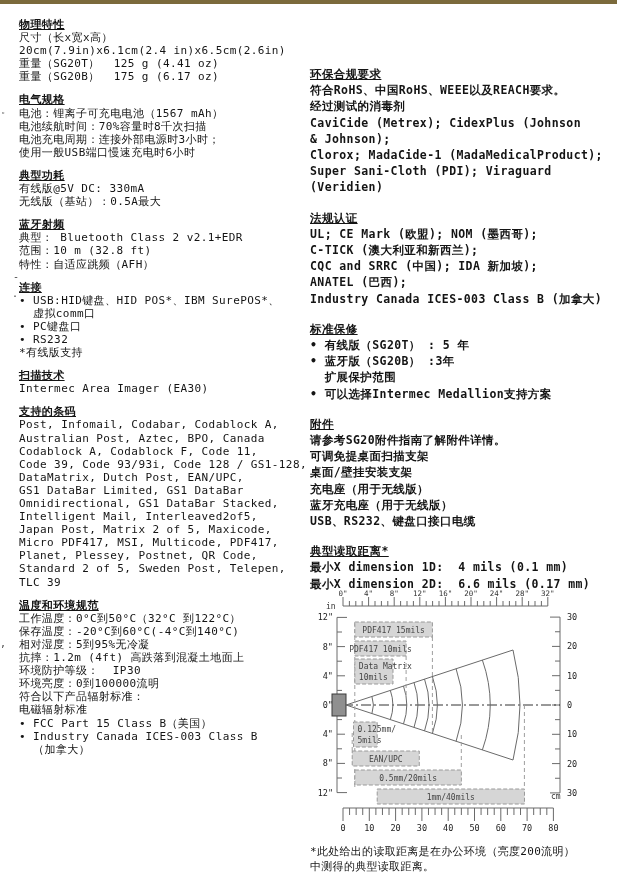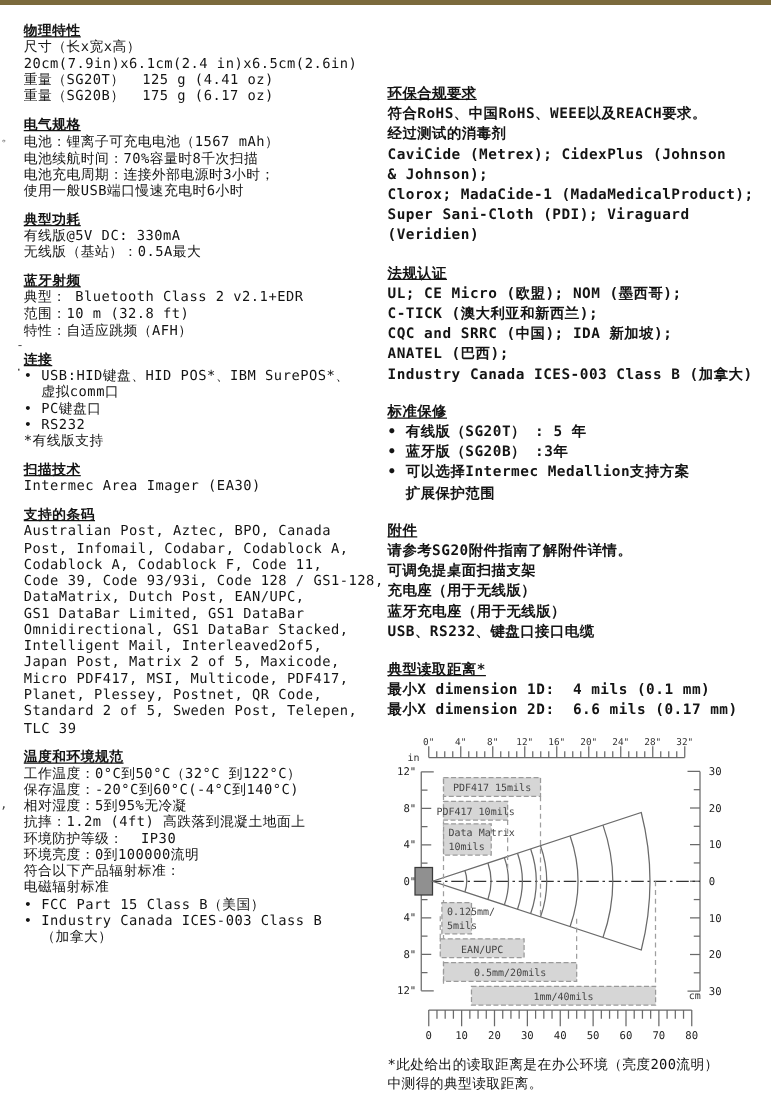--- a/index.html
+++ b/index.html
@@ -67,22 +67,22 @@
         <div class="line">• PC键盘口</div>
         <div class="line">• RS232</div>
         <div class="line">*有线版支持</div>
       </div>
       <div class="section">
         <div class="heading line">扫描技术</div>
         <div class="line">Intermec Area Imager (EA30)</div>
       </div>
       <div class="section">
         <div class="heading line">支持的条码</div>
+        <div class="line">Post, Infomail, Codabar, Codablock A,</div>
         <div class="line">Australian Post, Aztec, BPO, Canada</div>
-        <div class="line">Post, Infomail, Codabar, Codablock A,</div>
         <div class="line">Codablock A, Codablock F, Code 11,</div>
         <div class="line">Code 39, Code 93/93i, Code 128 / GS1-128,</div>
         <div class="line">DataMatrix, Dutch Post, EAN/UPC,</div>
         <div class="line">GS1 DataBar Limited, GS1 DataBar</div>
         <div class="line">Omnidirectional, GS1 DataBar Stacked,</div>
         <div class="line">Intelligent Mail, Interleaved2of5,</div>
         <div class="line">Japan Post, Matrix 2 of 5, Maxicode,</div>
         <div class="line">Micro PDF417, MSI, Multicode, PDF417,</div>
         <div class="line">Planet, Plessey, Postnet, QR Code,</div>
         <div class="line">Standard 2 of 5, Sweden Post, Telepen,</div>
@@ -109,37 +109,38 @@
         <div class="line">符合RoHS、中国RoHS、WEEE以及REACH要求。</div>
         <div class="line">经过测试的消毒剂</div>
         <div class="line">CaviCide (Metrex); CidexPlus (Johnson</div>
         <div class="line">&amp; Johnson);</div>
         <div class="line">Clorox; MadaCide-1 (MadaMedicalProduct);</div>
         <div class="line">Super Sani-Cloth (PDI); Viraguard</div>
         <div class="line">(Veridien)</div>
       </div>
       <div class="section">
         <div class="heading line">法规认证</div>
-        <div class="line">UL; CE Micro (欧盟); NOM (墨西哥);</div>
+        <div class="line">UL; CE Mark (欧盟); NOM (墨西哥);</div>
         <div class="line">C-TICK (澳大利亚和新西兰);</div>
         <div class="line">CQC and SRRC (中国); IDA 新加坡);</div>
         <div class="line">ANATEL (巴西);</div>
         <div class="line">Industry Canada ICES-003 Class B (加拿大)</div>
       </div>
       <div class="section">
         <div class="heading line">标准保修</div>
         <div class="line">• 有线版（SG20T） : 5 年</div>
         <div class="line">• 蓝牙版（SG20B） :3年</div>
+        <div class="line">  扩展保护范围</div>
         <div class="line">• 可以选择Intermec Medallion支持方案</div>
-        <div class="line">  扩展保护范围</div>
       </div>
       <div class="section">
         <div class="heading line">附件</div>
         <div class="line">请参考SG20附件指南了解附件详情。</div>
         <div class="line">可调免提桌面扫描支架</div>
+        <div class="line">桌面/壁挂安装支架</div>
         <div class="line">充电座（用于无线版）</div>
         <div class="line">蓝牙充电座（用于无线版）</div>
         <div class="line">USB、RS232、键盘口接口电缆</div>
       </div>
       <div class="section">
         <div class="heading line">典型读取距离*</div>
         <div class="line">最小X dimension 1D:  4 mils (0.1 mm)</div>
         <div class="line">最小X dimension 2D:  6.6 mils (0.17 mm)</div>
       </div>
     </div>

